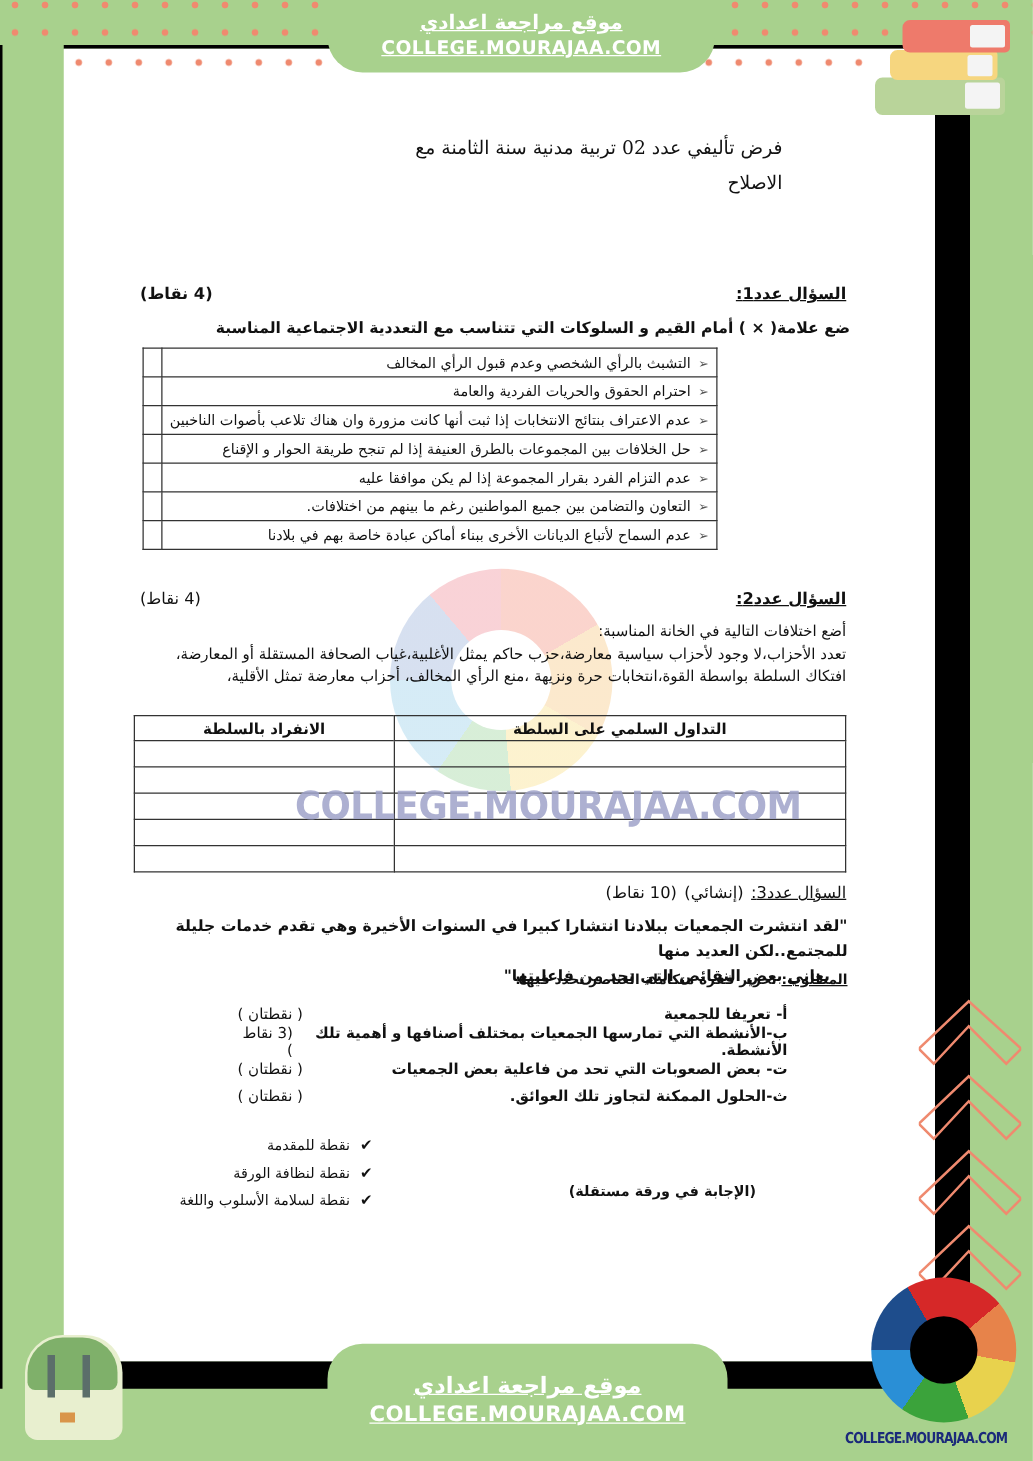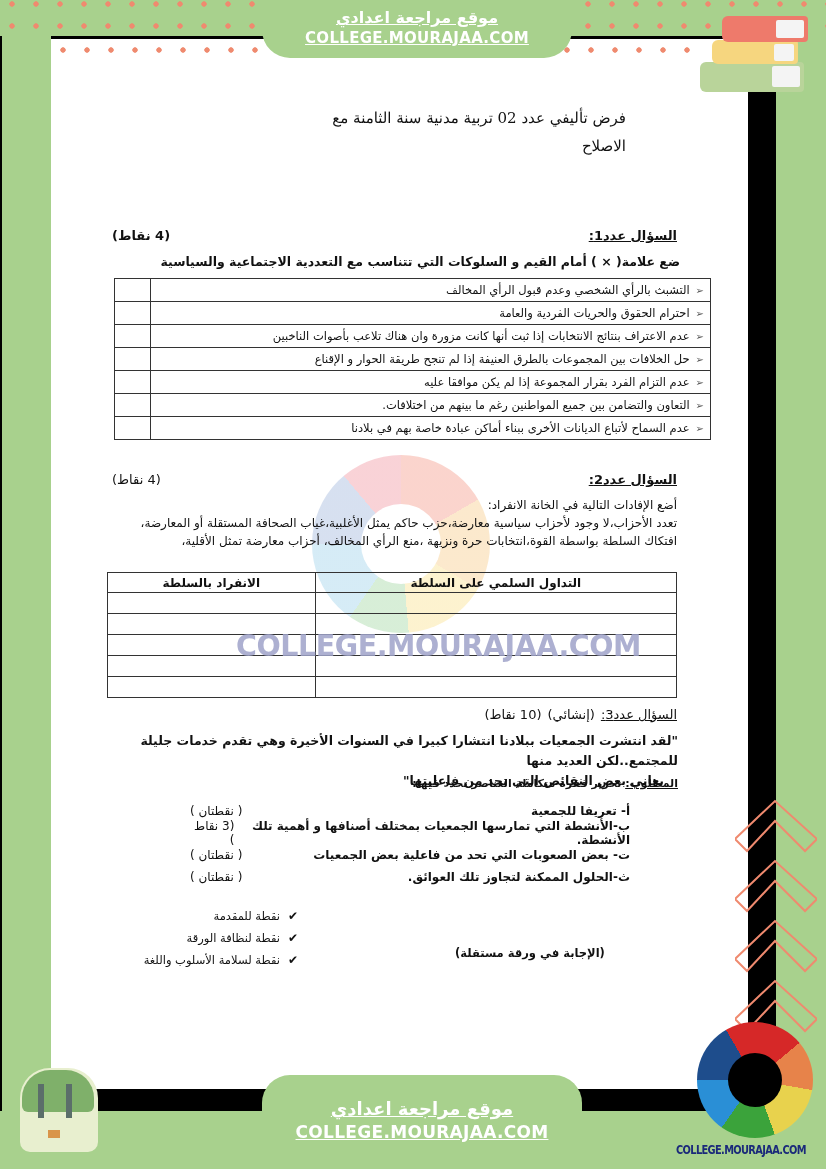--- a/index.html
+++ b/index.html
@@ -29,21 +29,21 @@
   .doc-title { position: absolute; right: 200px; top: 104px; width: 480px; font-family: "DejaVu Serif", serif;
     font-size: 15px; line-height: 28px; direction: rtl; text-align: right; letter-spacing: 0.5px; }
 
   .q-head { position: absolute; left: 112px; width: 565px; display: flex; justify-content: space-between;
     align-items: baseline; direction: rtl; font-size: 13px; }
   .q-head .q-label { text-decoration: underline; font-weight: bold; }
   .q-head .q-points { font-weight: bold; }
 
   .instr { position: absolute; right: 146px; direction: rtl; font-size: 12.5px; font-weight: bold; }
 
-  table.checks { position: absolute; left: 114px; top: 278px; width: 597px; border-collapse: collapse; direction: rtl; }
+  table.checks { position: absolute; left: 114px; top: 278px; width: 460px; border-collapse: collapse; direction: rtl; }
   table.checks td { border: 1px solid #333; height: 23px; font-size: 11.5px; padding: 0 6px; white-space: nowrap; }
   table.checks td.box { width: 36px; }
   .arrow { color: #555; margin-left: 6px; font-size: 10px; }
 
   .q2-text { position: absolute; left: 112px; width: 565px; direction: rtl; text-align: right; font-size: 12px; line-height: 18px; }
 
   table.sort { position: absolute; left: 107px; top: 572px; width: 570px; border-collapse: collapse; direction: rtl; }
   table.sort td, table.sort th { border: 1px solid #333; height: 21px; font-size: 12px; font-weight: bold; text-align: center; }
   table.sort th { height: 20px; }
   table.sort td { border-left-color: #333; }
@@ -126,21 +126,21 @@
 
 <div class="doc-title">
   <div>فرض تأليفي عدد 02 تربية مدنية سنة الثامنة مع</div>
   <div>الاصلاح</div>
 </div>
 
 <div class="q-head" style="top:228px">
   <span class="q-label">السؤال عدد1:</span>
   <span class="q-points">(4 نقاط)</span>
 </div>
-<div class="instr" style="top:254px">ضع علامة( × ) أمام القيم و السلوكات التي تتناسب مع التعددية الاجتماعية والسياسية</div>
+<div class="instr" style="top:254px">ضع علامة( × ) أمام القيم و السلوكات التي تتناسب مع التعددية الاجتماعية المناسبة</div>
 
 <table class="checks">
   <tbody>
       <tr>
         <td><span class="arrow">➢</span><span>التشبث بالرأي الشخصي وعدم قبول الرأي المخالف</span></td>
         <td class="box"></td>
       </tr>
   <tr>
         <td><span class="arrow">➢</span><span>احترام الحقوق والحريات الفردية والعامة</span></td>
         <td class="box"></td>
@@ -169,21 +169,21 @@
   </table>
 
 <div class="watermark-circle"></div>
 <div class="watermark-hole"></div>
 
 <div class="q-head" style="top:472px">
   <span class="q-label">السؤال عدد2:</span>
   <span class="q-points" style="font-weight:normal">(4 نقاط)</span>
 </div>
 <div class="q2-text" style="top:496px">
-  <div>أضع الإفادات التالية في الخانة الانفراد:</div>
+  <div>أضع اختلافات التالية في الخانة المناسبة:</div>
   <div>تعدد الأحزاب،لا وجود لأحزاب سياسية معارضة،حزب حاكم يمثل الأغلبية،غياب الصحافة المستقلة أو المعارضة،</div>
   <div>افتكاك السلطة بواسطة القوة،انتخابات حرة ونزيهة ،منع الرأي المخالف، أحزاب معارضة تمثل الأقلية،</div>
 </div>
 
 <table class="sort">
   <tbody>
       <tr>
     <th>التداول السلمي على السلطة</th>
     <th>الانفراد بالسلطة</th>
   </tr>

